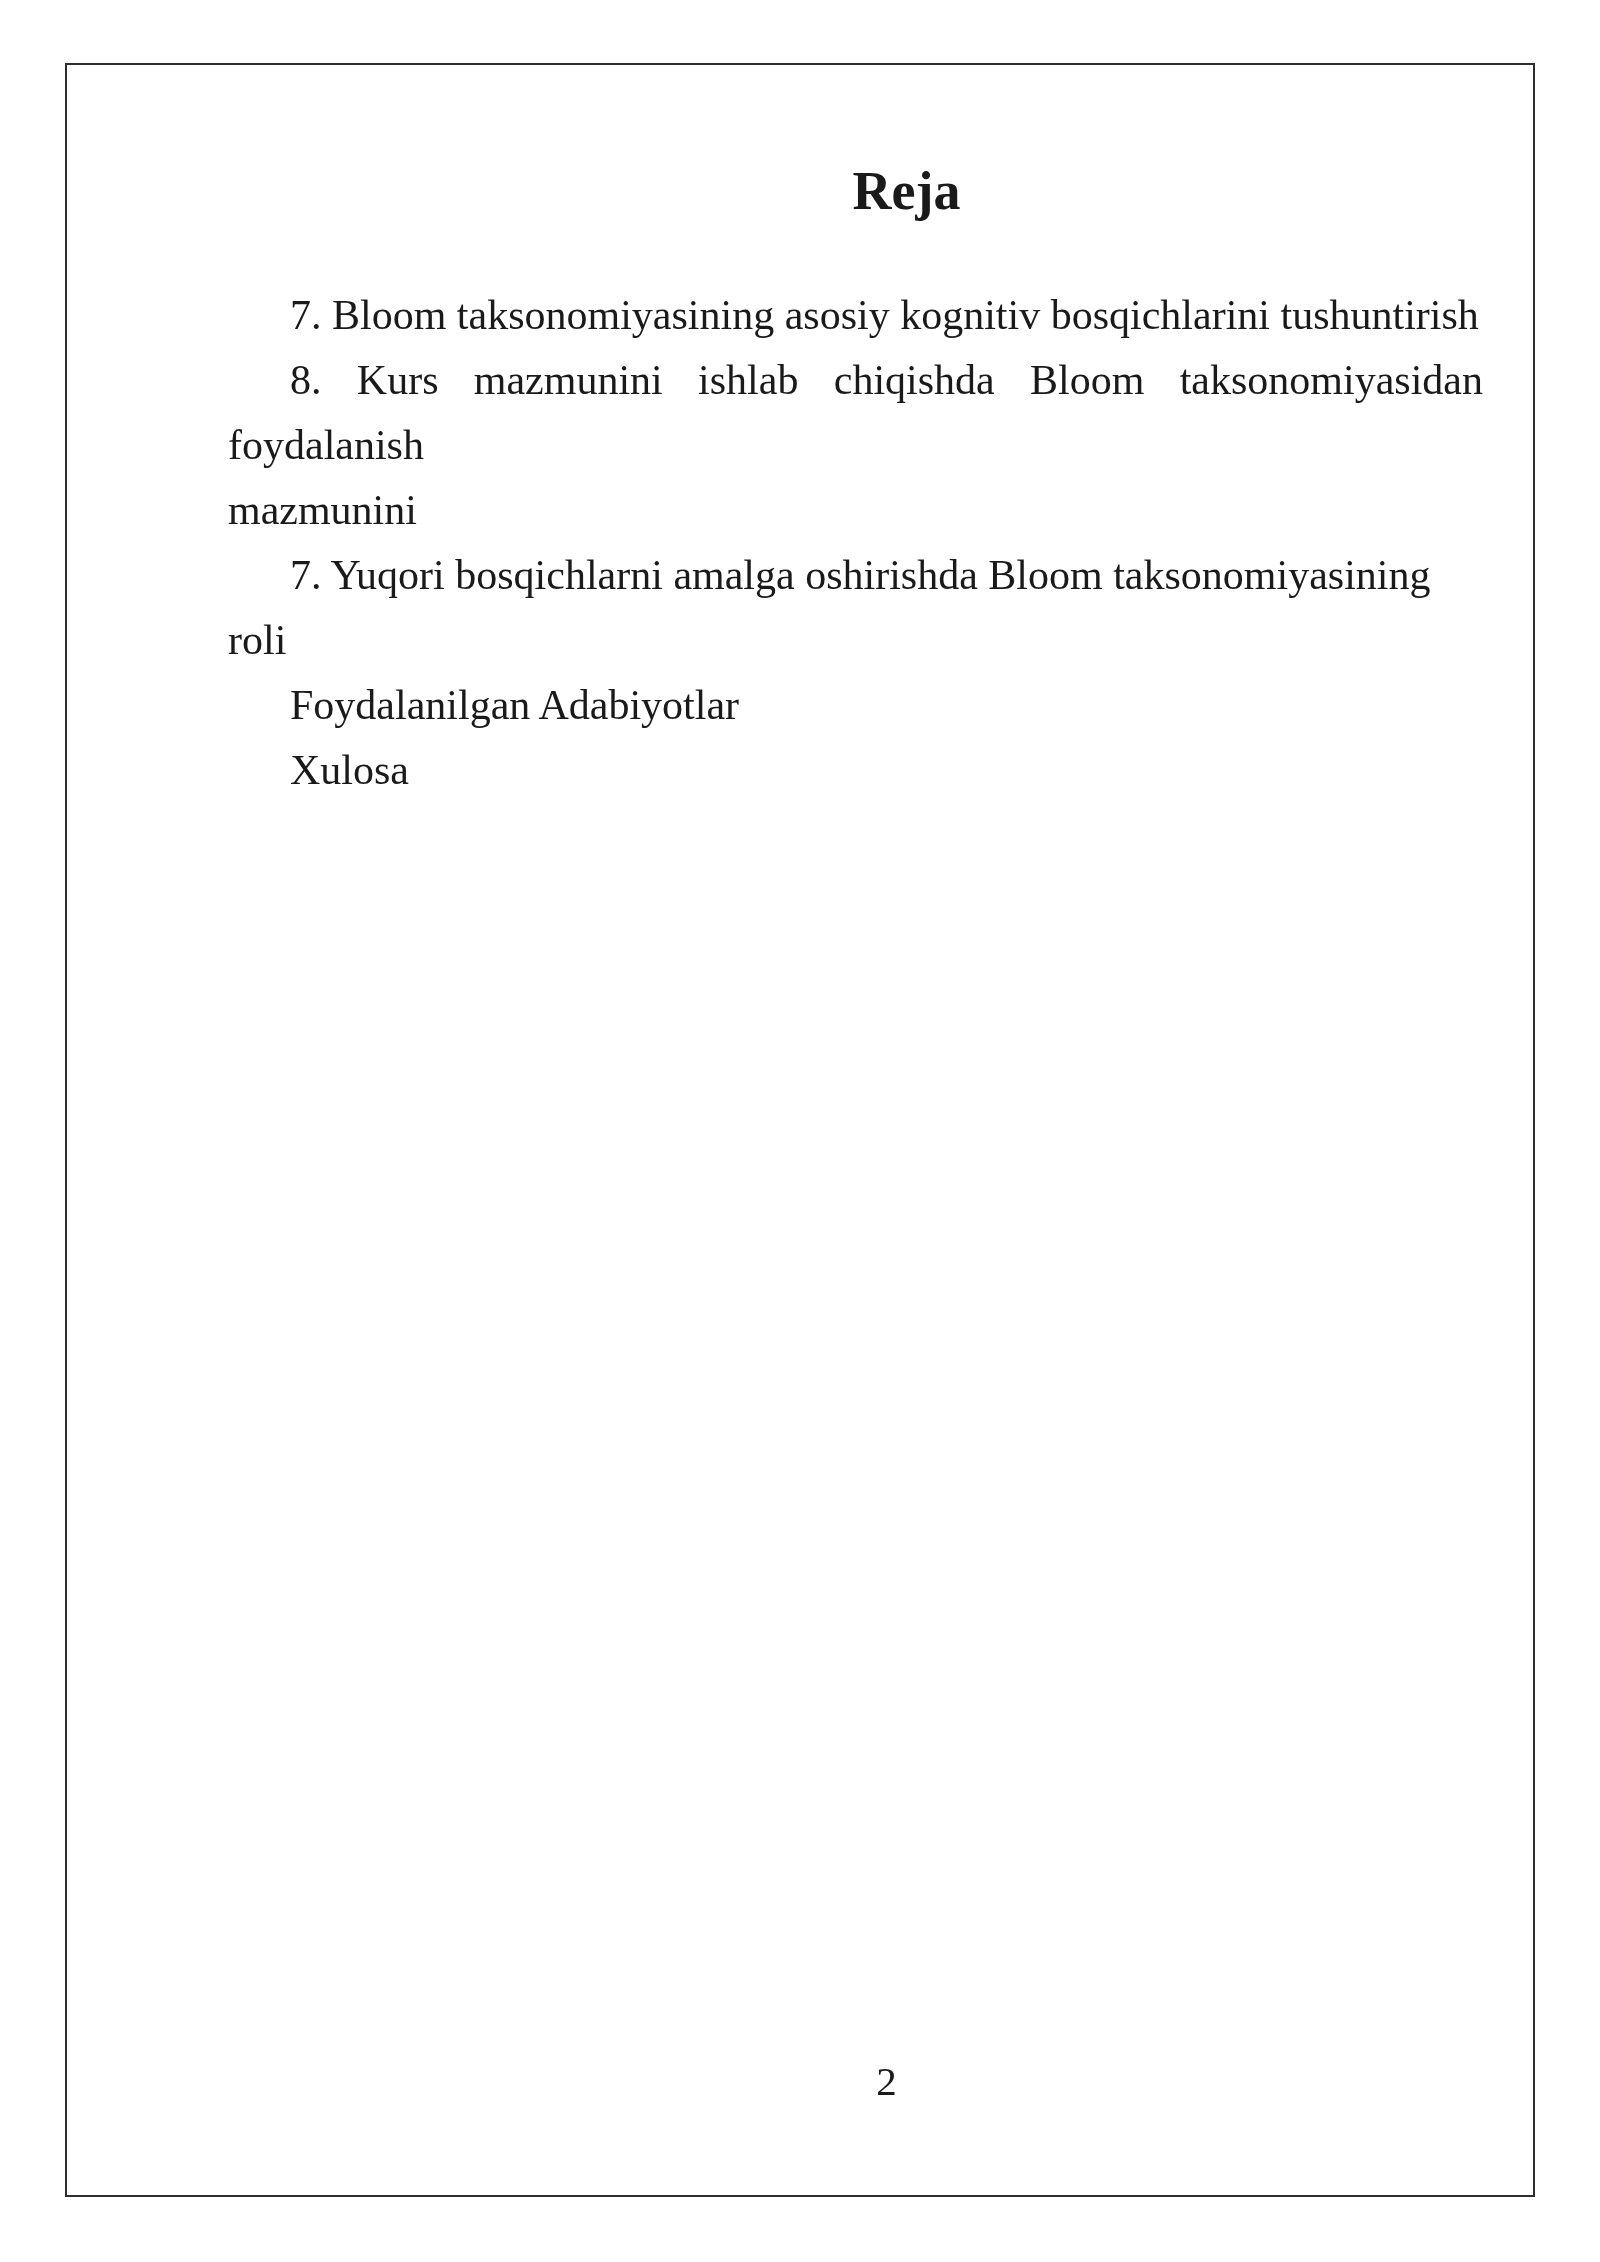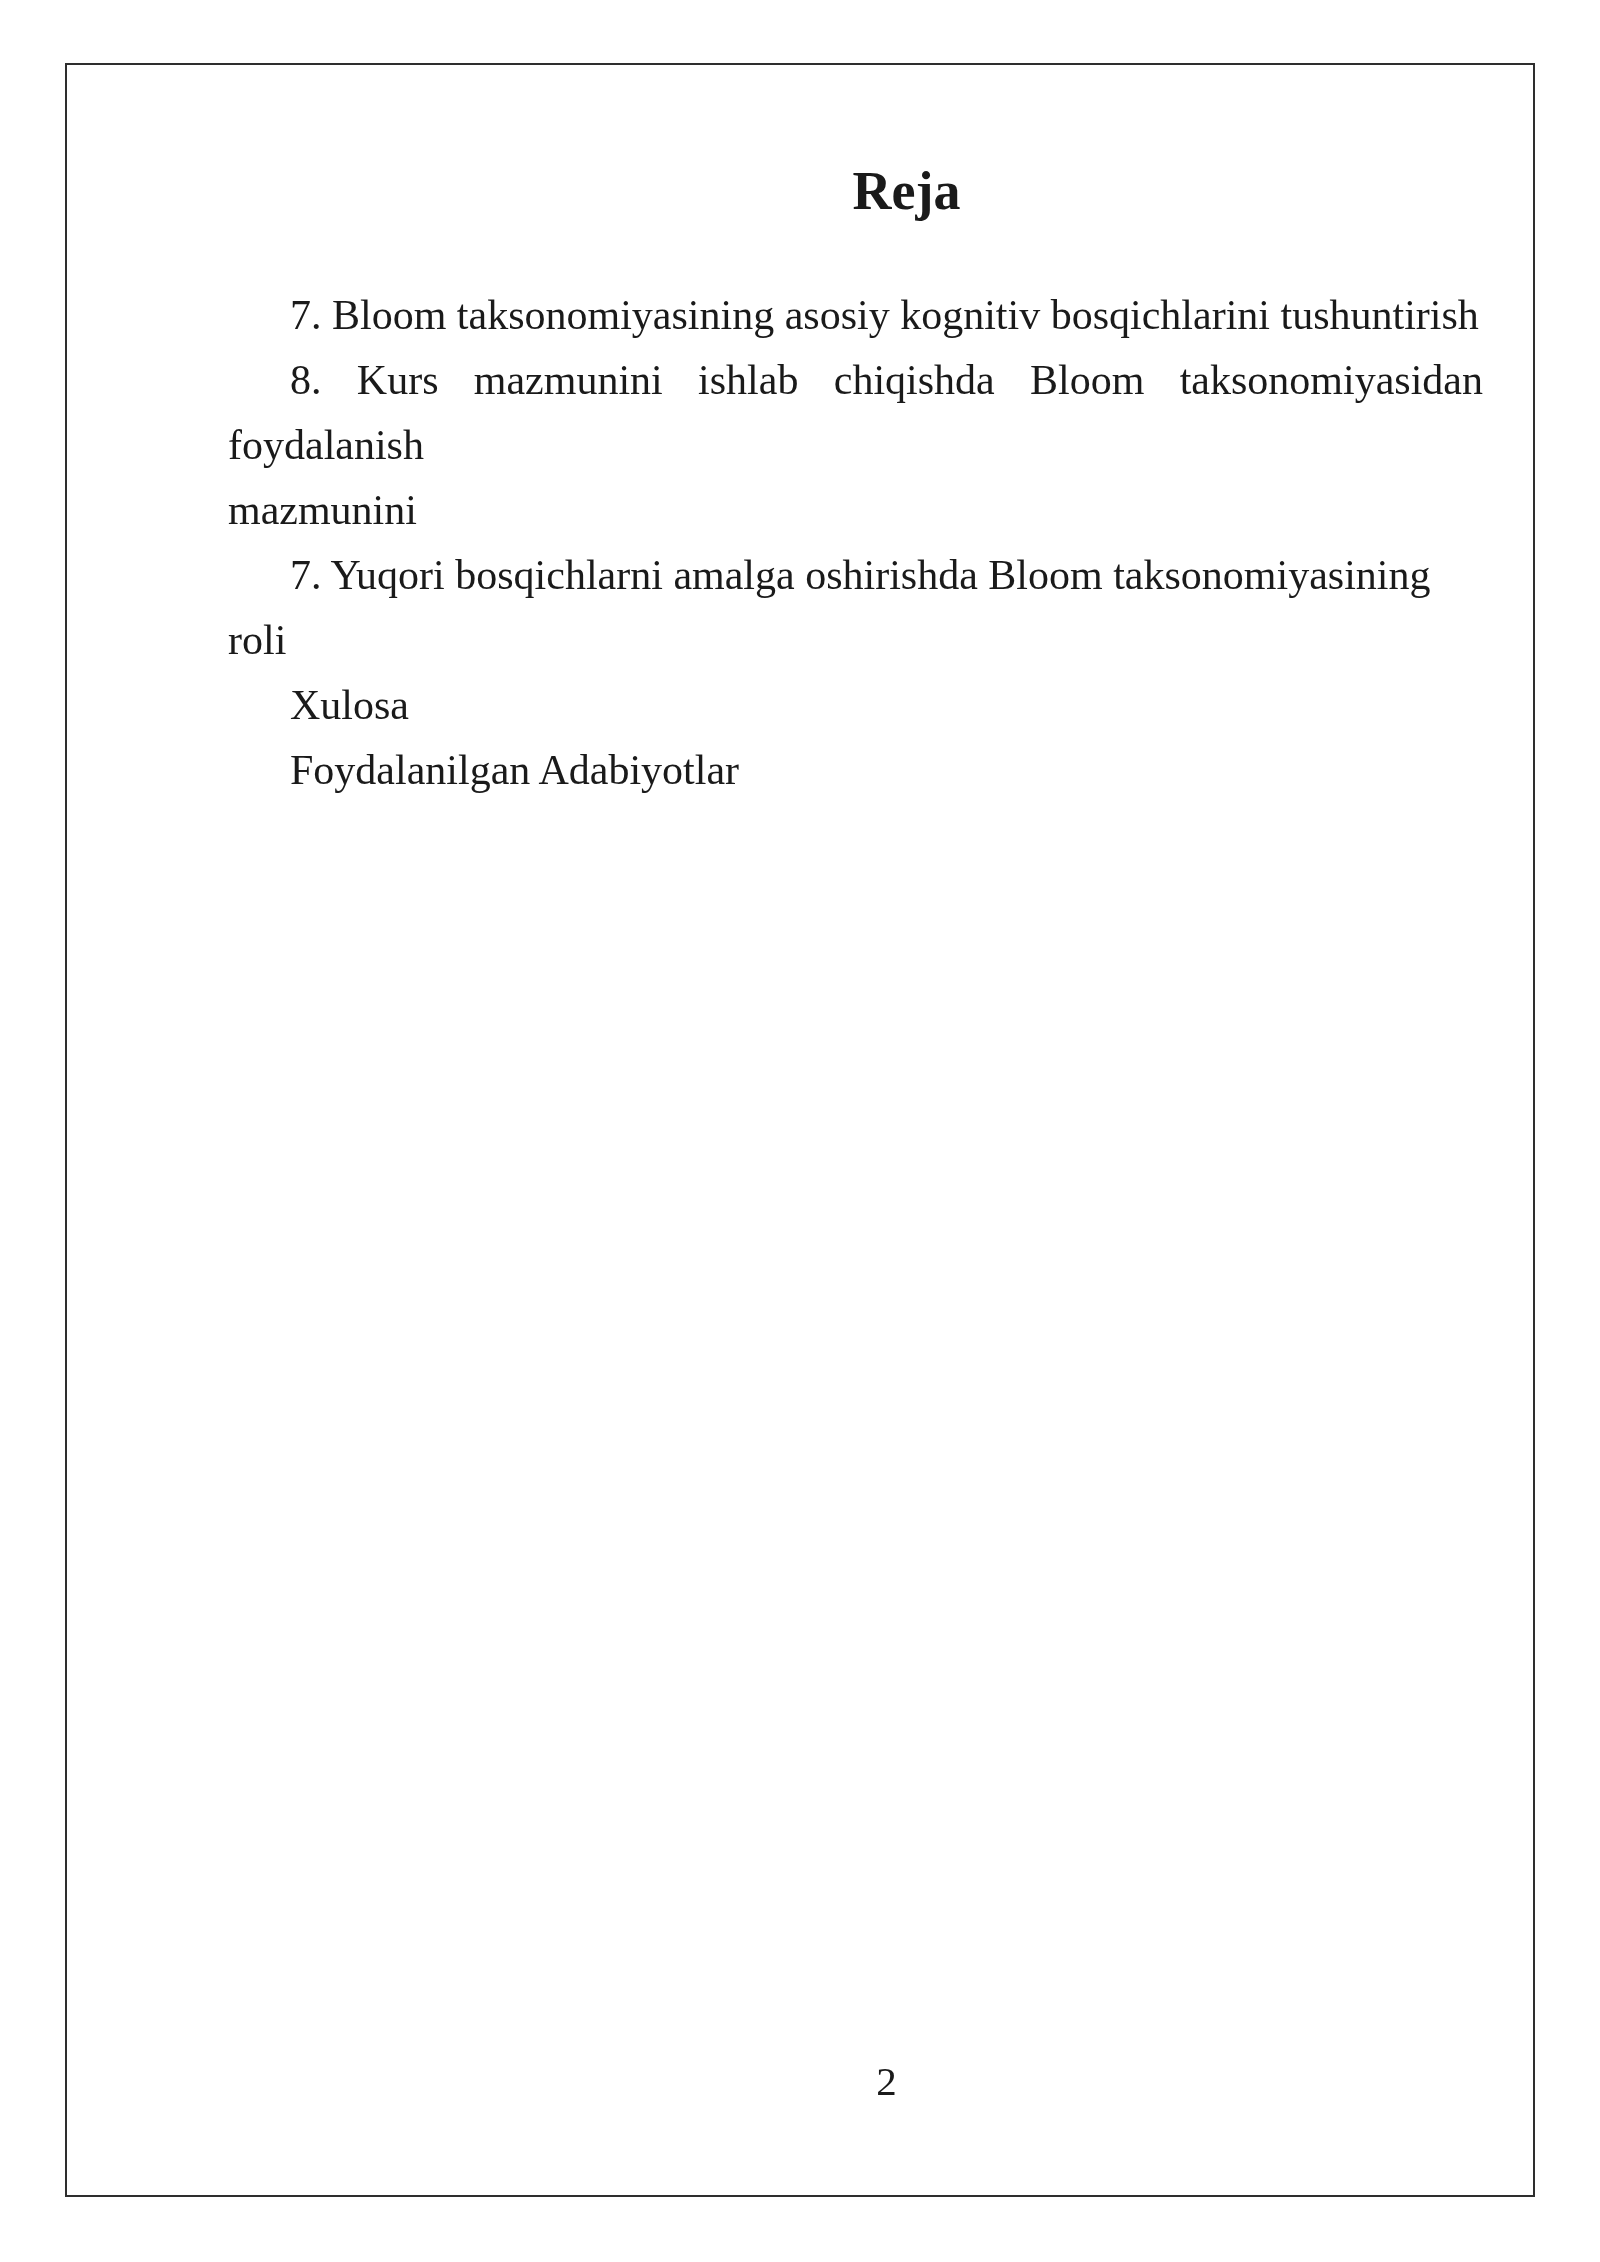--- a/index.html
+++ b/index.html
@@ -79,18 +79,18 @@
 <div class="page">
   <div class="page-border"></div>
 
   <h1 class="doc-title">Reja</h1>
 
   <div class="outline">
     <div class="line indent">7. Bloom taksonomiyasining asosiy kognitiv bosqichlarini tushuntirish</div>
     <div class="line indent justified">8. Kurs mazmunini ishlab chiqishda Bloom taksonomiyasidan foydalanish</div>
     <div class="line">mazmunini</div>
     <div class="line indent">7. Yuqori bosqichlarni amalga oshirishda Bloom taksonomiyasining roli</div>
+    <div class="line indent">Foydalanilgan Adabiyotlar</div>
     <div class="line indent">Xulosa</div>
-    <div class="line indent">Foydalanilgan Adabiyotlar</div>
   </div>
 
   <div class="page-number">2</div>
 </div>
 
 </body></html>

